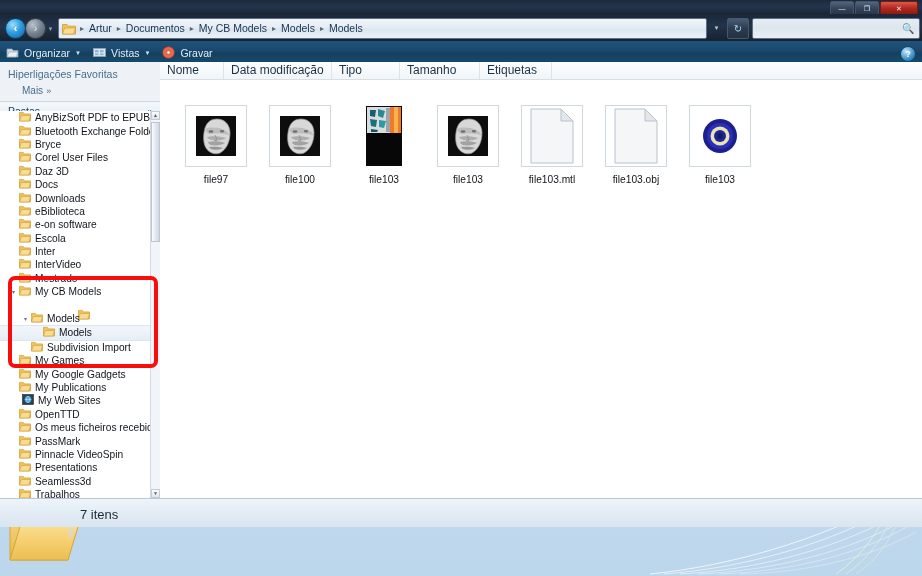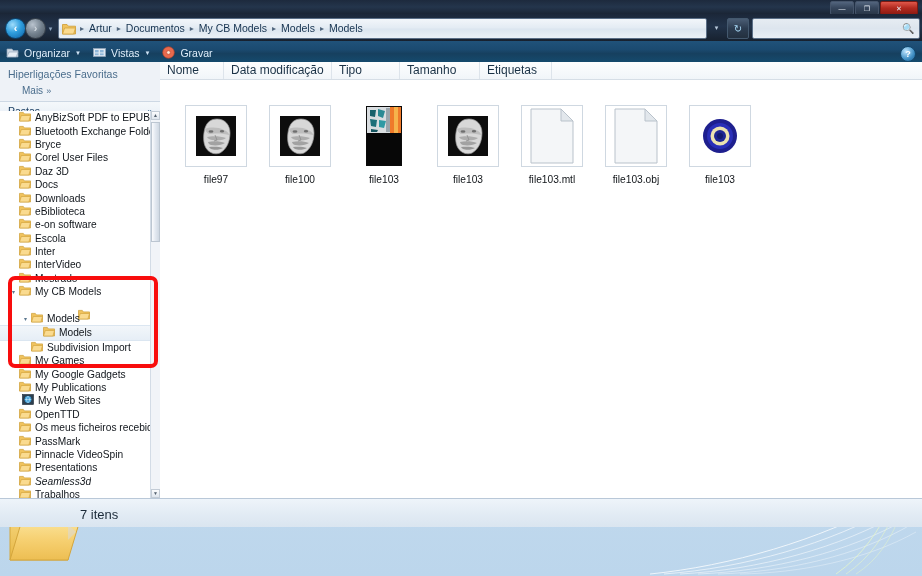--- a/index.html
+++ b/index.html
@@ -672,21 +672,21 @@
             <span class="tw-label">Pinnacle VideoSpin</span>
           </div>
           <div class="tree-row" style="padding-left: 8px;">
             <span class="tw-expander"></span>
             <span class="tw-icon"><svg width="12" height="11" viewBox="0 0 12 11">
                 <path d="M0.5 1.4 L4.3 1.4 L5.4 2.9 L11.5 2.9 L11.5 10 L0.5 10 Z" fill="#f0c35e" stroke="#cf9d34" stroke-width="0.7"></path>
                 <path d="M0.5 10 L2.3 4.5 L11.5 4.5 L9.9 10 Z" fill="#fadb90" stroke="#cf9d34" stroke-width="0.6"></path>
               </svg></span>
             <span class="tw-label">Presentations</span>
           </div>
-          <div class="tree-row" style="padding-left: 8px; font-style: italic;">
+          <div class="tree-row" style="padding-left: 8px;">
             <span class="tw-expander"></span>
             <span class="tw-icon"><svg width="12" height="11" viewBox="0 0 12 11">
                 <path d="M0.5 1.4 L4.3 1.4 L5.4 2.9 L11.5 2.9 L11.5 10 L0.5 10 Z" fill="#f0c35e" stroke="#cf9d34" stroke-width="0.7"></path>
                 <path d="M0.5 10 L2.3 4.5 L11.5 4.5 L9.9 10 Z" fill="#fadb90" stroke="#cf9d34" stroke-width="0.6"></path>
               </svg></span>
             <span class="tw-label">Seamless3d</span>
           </div>
           <div class="tree-row" style="padding-left: 8px;">
             <span class="tw-expander"></span>
             <span class="tw-icon"><svg width="12" height="11" viewBox="0 0 12 11">

